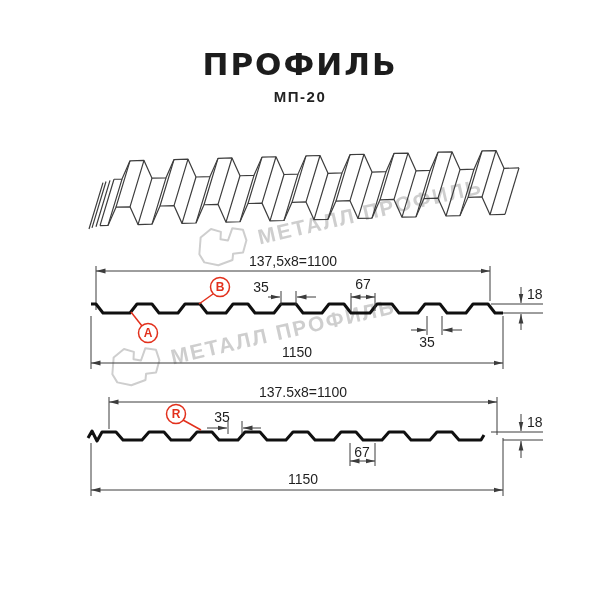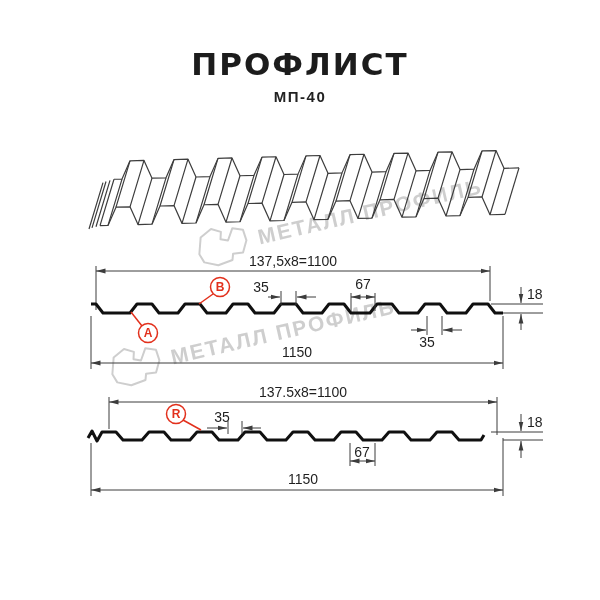--- a/index.html
+++ b/index.html
@@ -33,22 +33,22 @@
     </svg>
     <span>МЕТАЛЛ ПРОФИЛЬ</span>
   </div>
   <div class="wm wm2">
     <svg width="54" height="42" viewBox="0 0 54 42">
       <path d="M3 24 L8 8 L20 2 L29 7 L27 14 L34 17 L41 6 L51 10 L52 21 L46 32 L36 31 L34 37 L19 39 L6 33 Z" fill="none" stroke="#c9c9c9" stroke-width="2" stroke-linejoin="round"></path>
     </svg>
     <span>МЕТАЛЛ ПРОФИЛЬ</span>
   </div>
 
-  <div class="hdr title">ПРОФЛИСТ</div>
-  <div class="hdr subtitle">МП-40</div>
+  <div class="hdr title">ПРОФИЛЬ</div>
+  <div class="hdr subtitle">МП-20</div>
 
   <svg class="diagram" width="600" height="600" viewBox="0 0 600 600">
     <defs>
       <marker id="mE" viewBox="0 0 10 6" refX="9.5" refY="3" markerWidth="10" markerHeight="6" orient="auto" markerUnits="userSpaceOnUse">
         <path d="M0 0.6 L9.5 3 L0 5.4 Z" fill="#3c3c3c"></path>
       </marker>
       <marker id="mS" viewBox="0 0 10 6" refX="0.5" refY="3" markerWidth="10" markerHeight="6" orient="auto" markerUnits="userSpaceOnUse">
         <path d="M10 0.6 L0.5 3 L10 5.4 Z" fill="#3c3c3c"></path>
       </marker>
     </defs>

